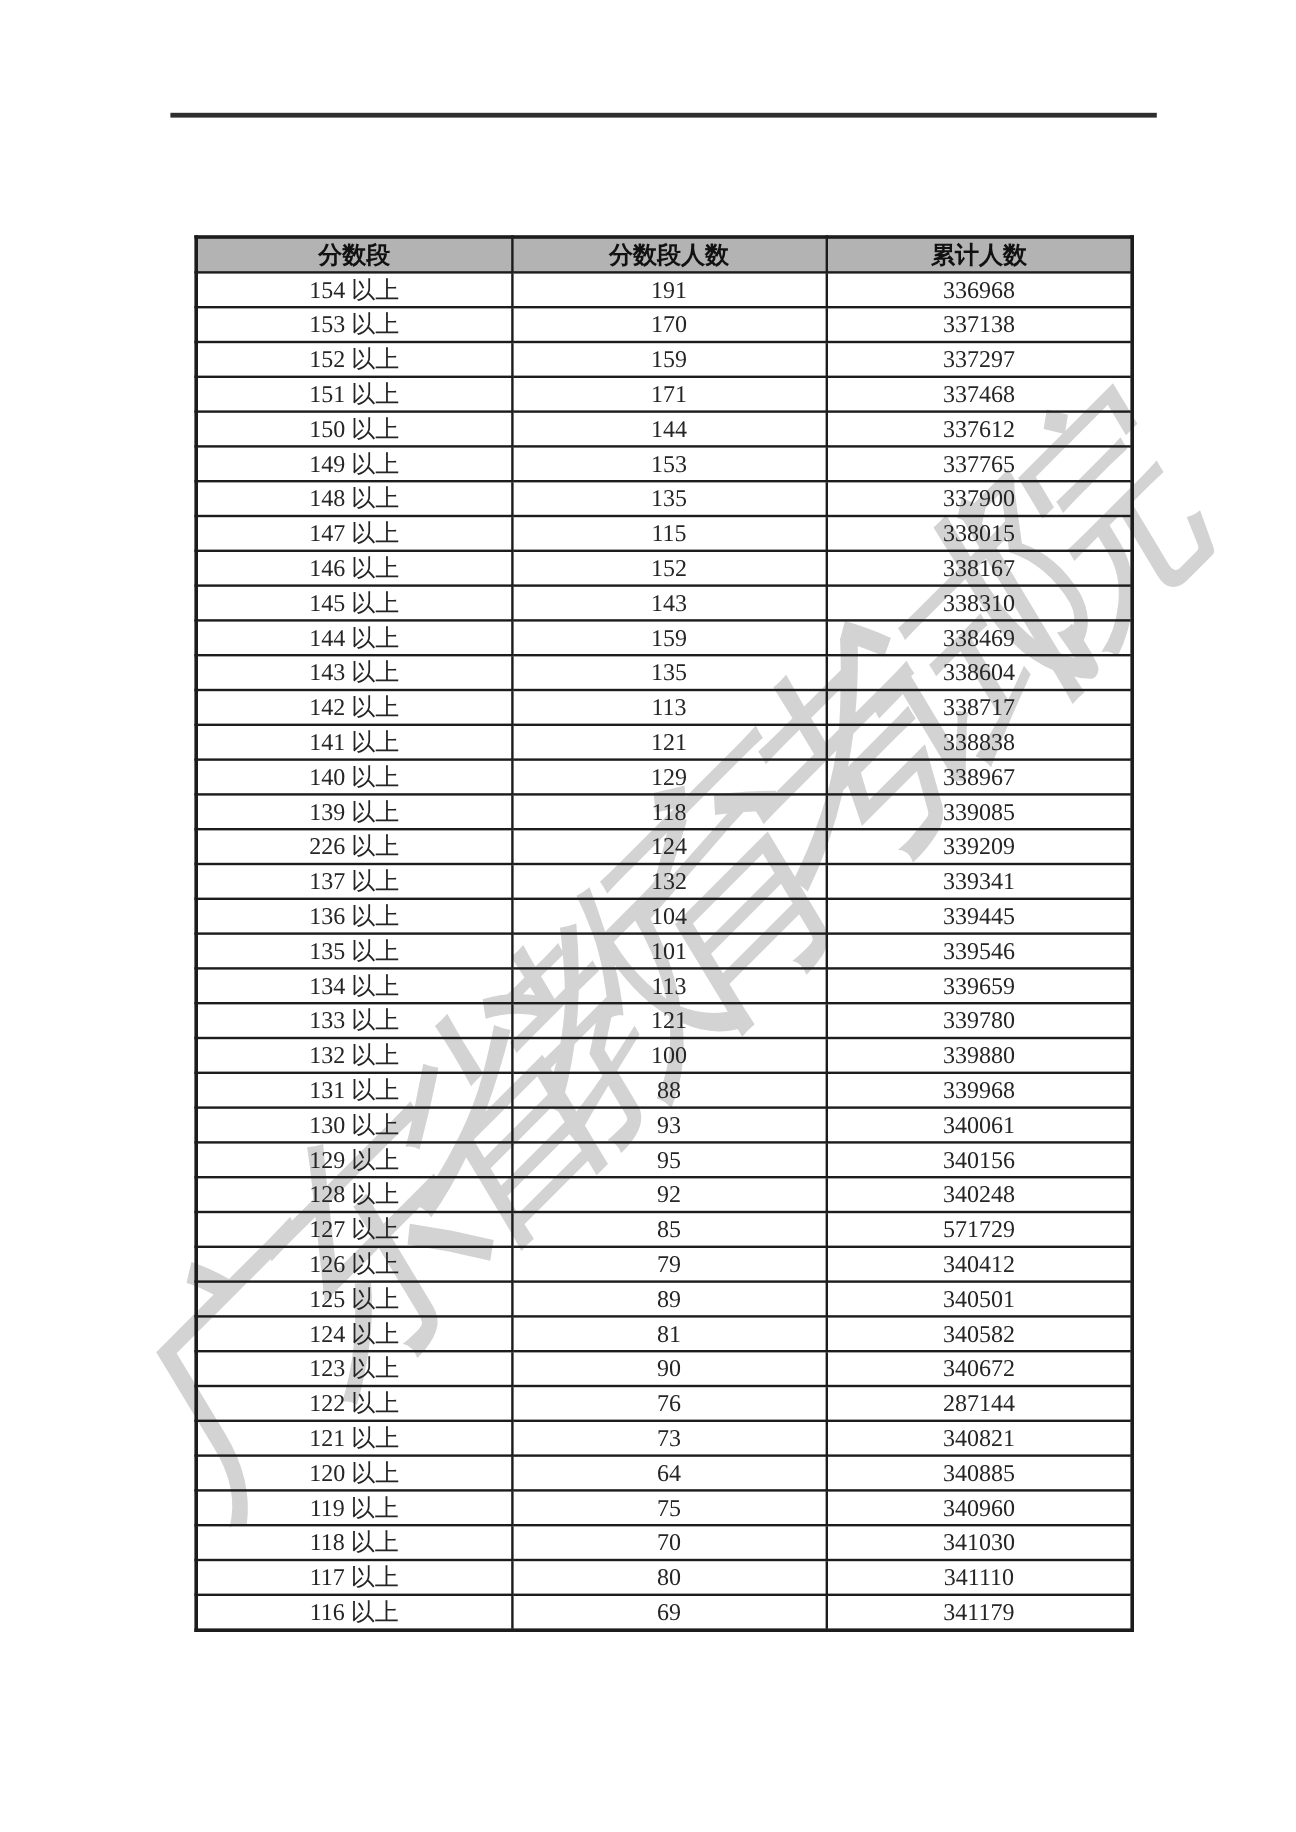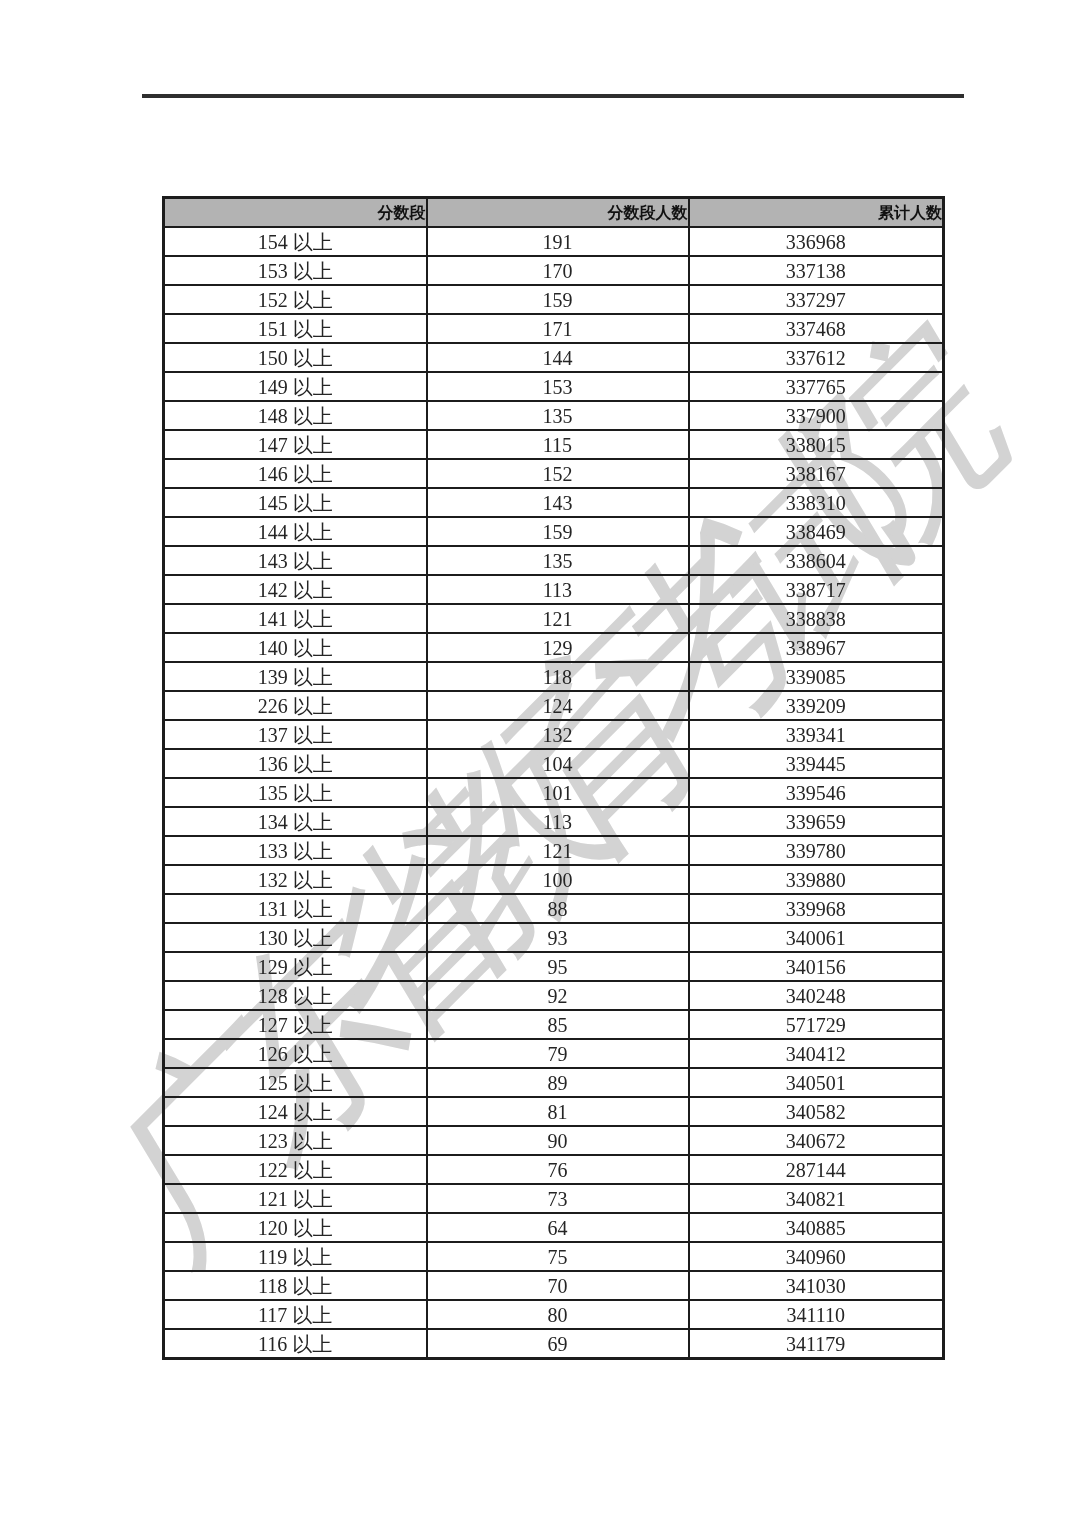--- a/index.html
+++ b/index.html
@@ -56,24 +56,24 @@
   }
   table.score-table, table.score-table th, table.score-table td {
     border: 2px solid #1c1c1c;
   }
   table.score-table {
     border-width: 3px;
   }
   table.score-table th {
     background: #b3b3b3;
     height: 27px;
-    font-size: 16px;
+    font-size: 20px;
     font-weight: 700;
     color: #111111;
-    text-align: right;
+    text-align: center;
     vertical-align: middle;
     padding: 0;
     line-height: 1.1;
   }
   table.score-table td {
     height: 27px;
     font-size: 20px;
     font-weight: 400;
     color: #252525;
     text-align: center;

